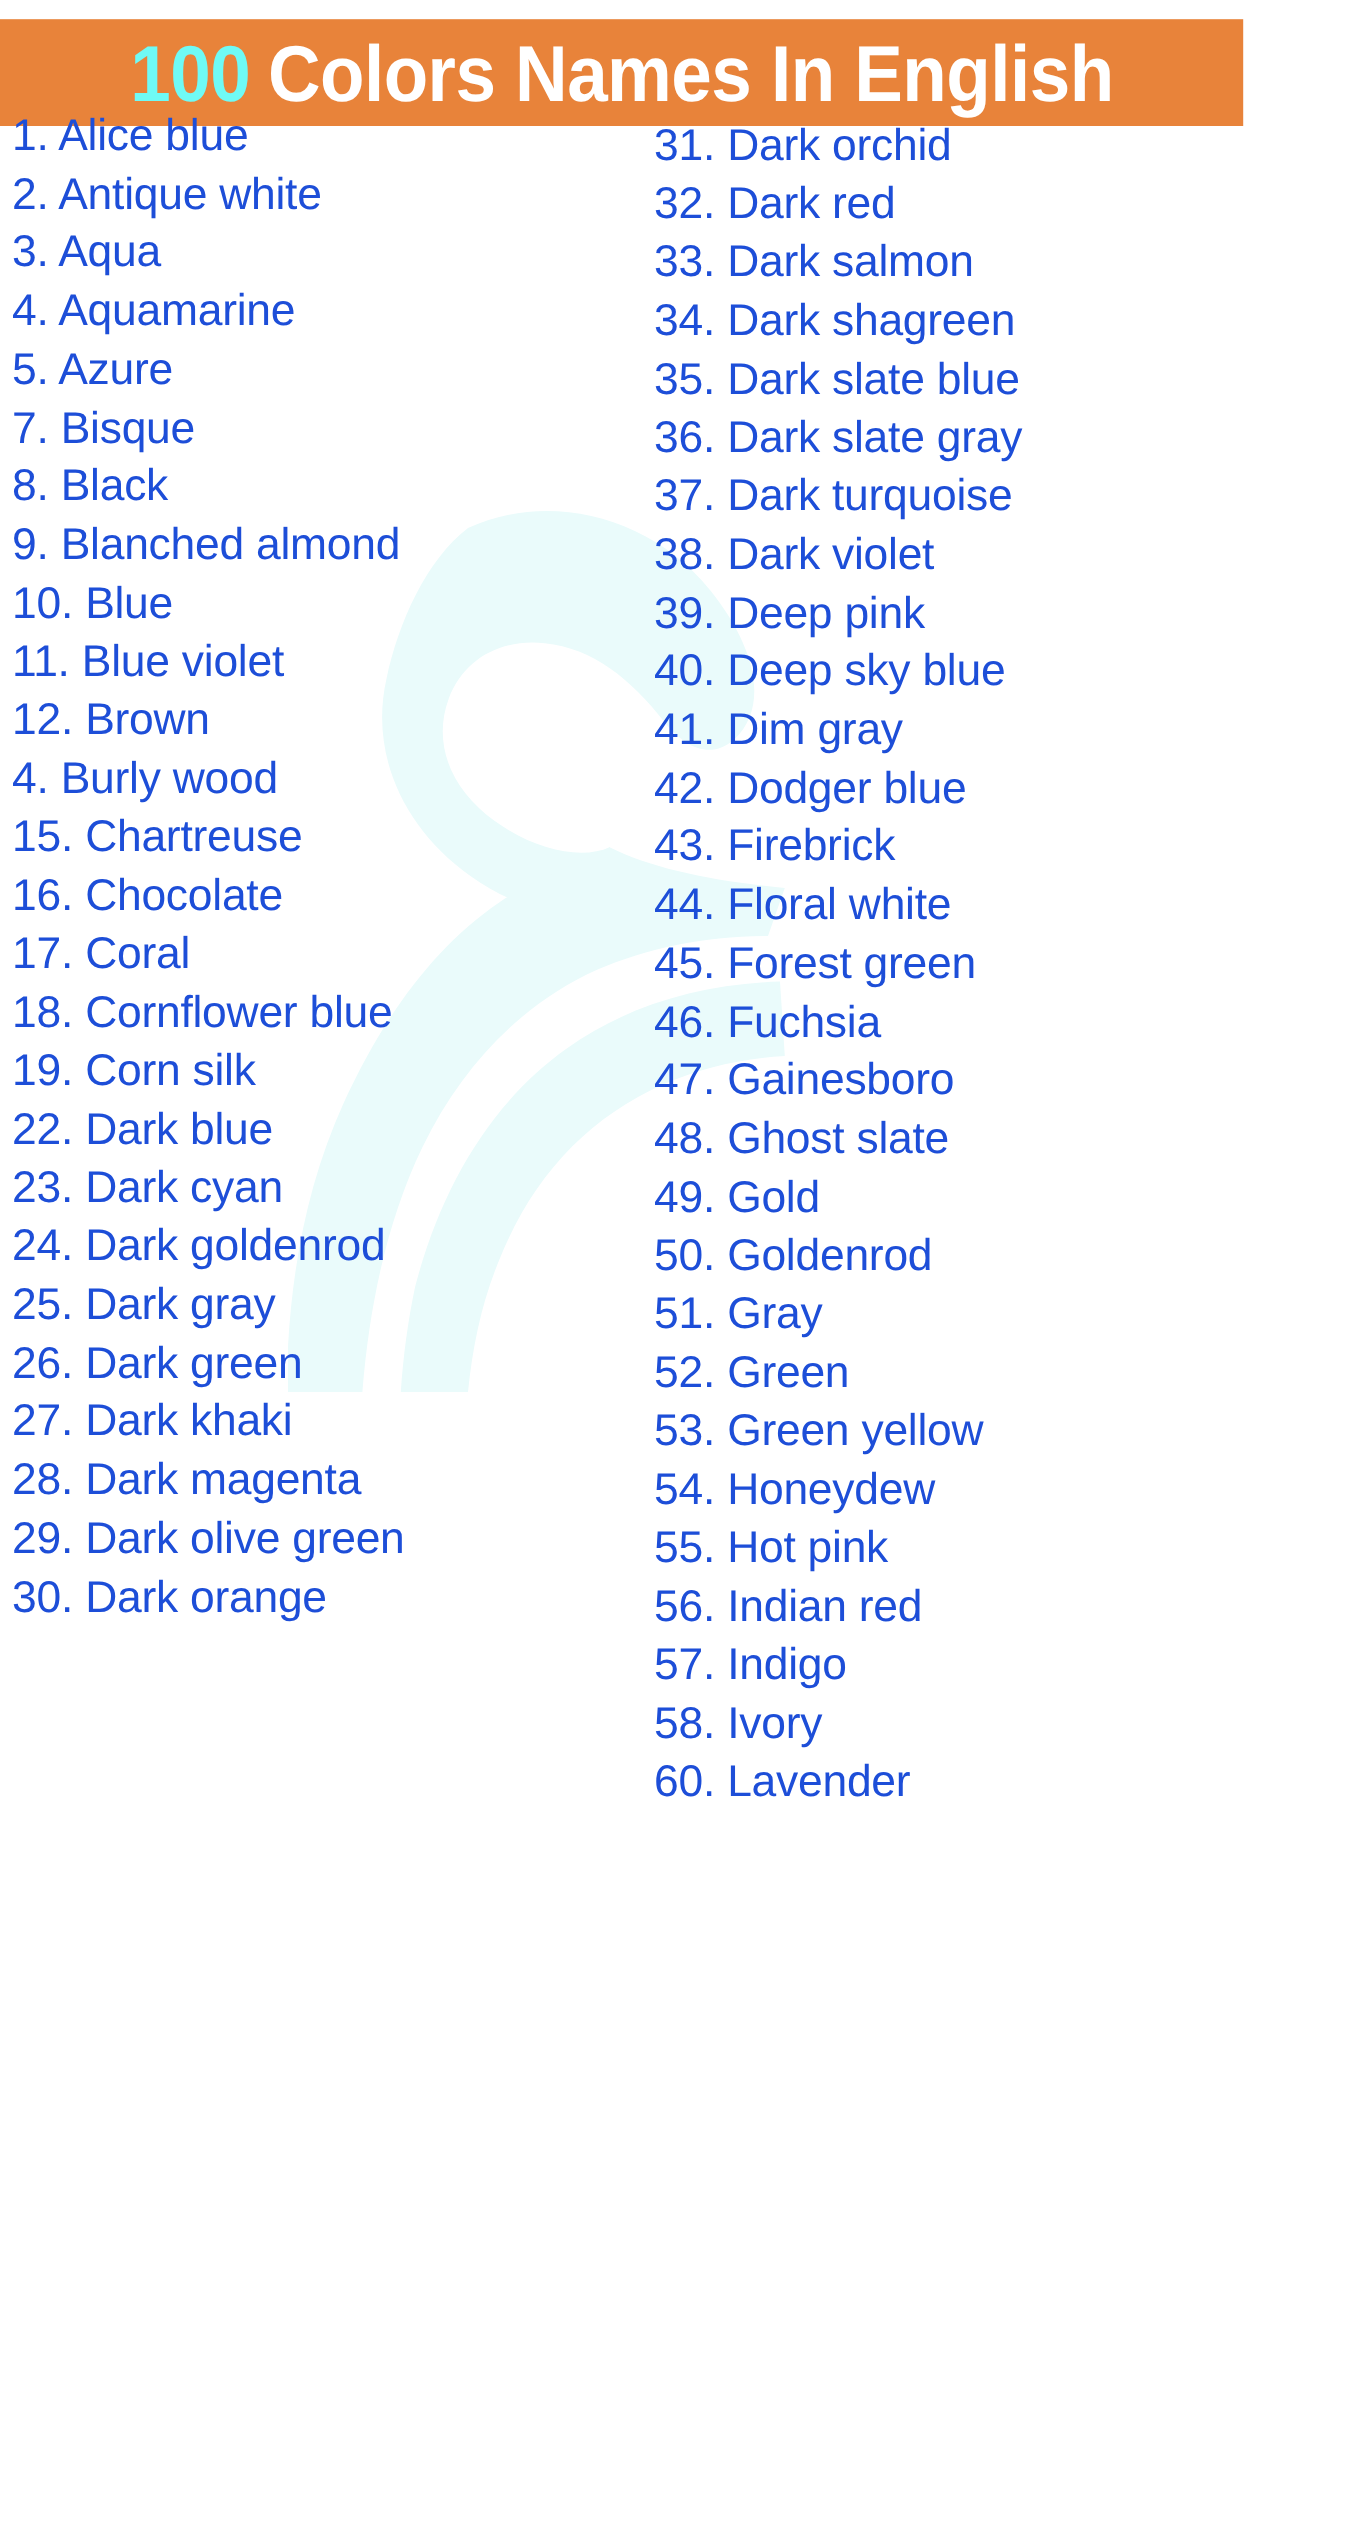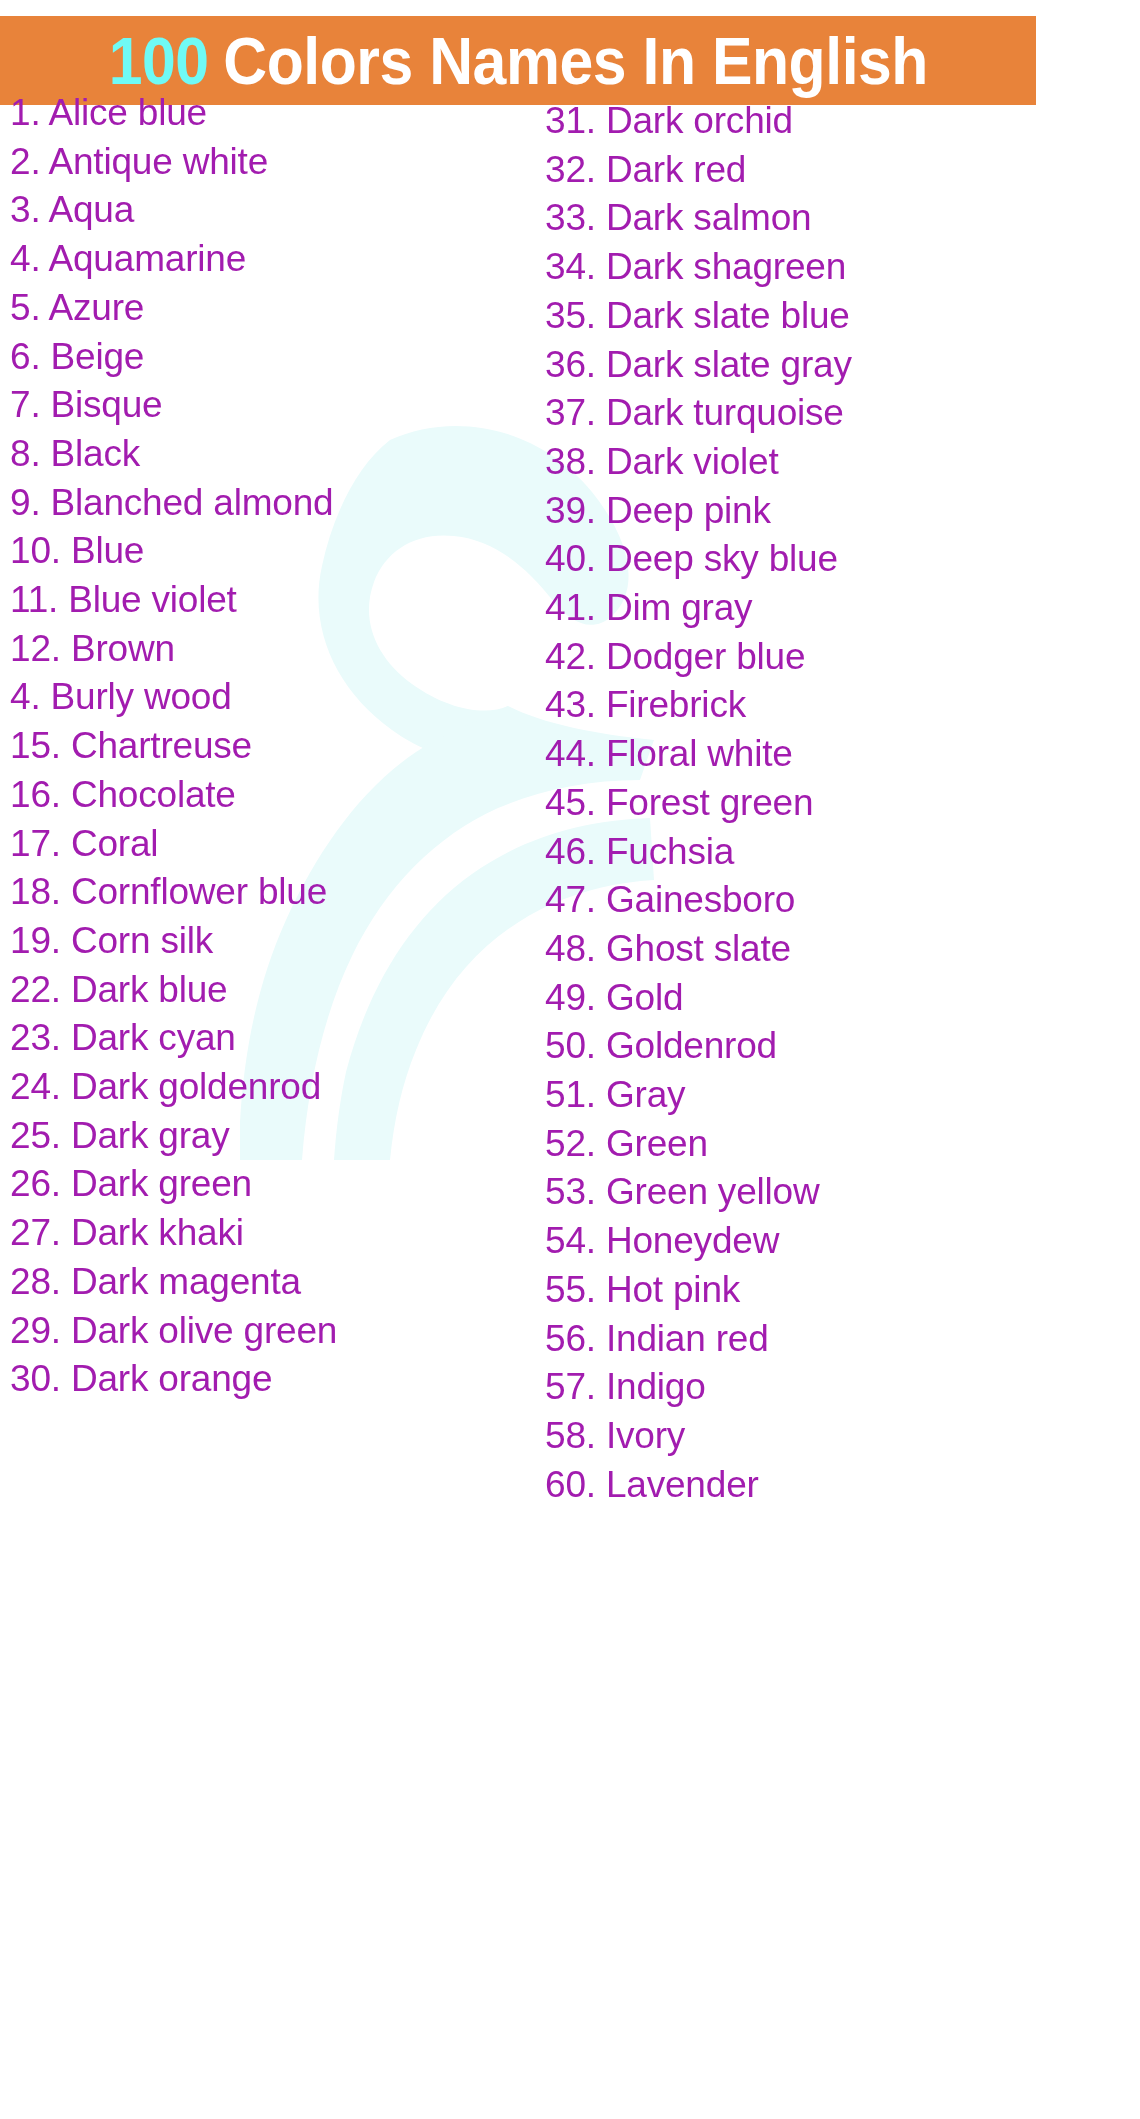--- a/index.html
+++ b/index.html
@@ -80,21 +80,21 @@
   }
   #column-right {
     left: 505px;
     width: 620px;
     padding-top: 8px;
     margin-left: 40px;
   }
   .list-item {
     font-size: 37px;
     line-height: 48.7px;
-    color: #a21caf;
+    color: #1d4ed8;
     white-space: nowrap;
     font-weight: 400;
     letter-spacing: -0.2px;
   }
   .item-number {
     display: inline;
   }
   .item-label {
     display: inline;
   }
@@ -147,21 +147,20 @@
   </svg>
 </div>
 
 <div id="list-area">
   <div class="list-column" id="column-left">
       <div class="list-item"><span class="item-number">1.</span> <span class="item-label">Alice blue</span></div>
       <div class="list-item"><span class="item-number">2.</span> <span class="item-label">Antique white</span></div>
       <div class="list-item"><span class="item-number">3.</span> <span class="item-label">Aqua</span></div>
       <div class="list-item"><span class="item-number">4.</span> <span class="item-label">Aquamarine</span></div>
       <div class="list-item"><span class="item-number">5.</span> <span class="item-label">Azure</span></div>
-      <div class="list-item"><span class="item-number">6.</span> <span class="item-label">Beige</span></div>
       <div class="list-item"><span class="item-number">7.</span> <span class="item-label">Bisque</span></div>
       <div class="list-item"><span class="item-number">8.</span> <span class="item-label">Black</span></div>
       <div class="list-item"><span class="item-number">9.</span> <span class="item-label">Blanched almond</span></div>
       <div class="list-item"><span class="item-number">10.</span> <span class="item-label">Blue</span></div>
       <div class="list-item"><span class="item-number">11.</span> <span class="item-label">Blue violet</span></div>
       <div class="list-item"><span class="item-number">12.</span> <span class="item-label">Brown</span></div>
       <div class="list-item"><span class="item-number">4.</span> <span class="item-label">Burly wood</span></div>
       <div class="list-item"><span class="item-number">15.</span> <span class="item-label">Chartreuse</span></div>
       <div class="list-item"><span class="item-number">16.</span> <span class="item-label">Chocolate</span></div>
       <div class="list-item"><span class="item-number">17.</span> <span class="item-label">Coral</span></div>

